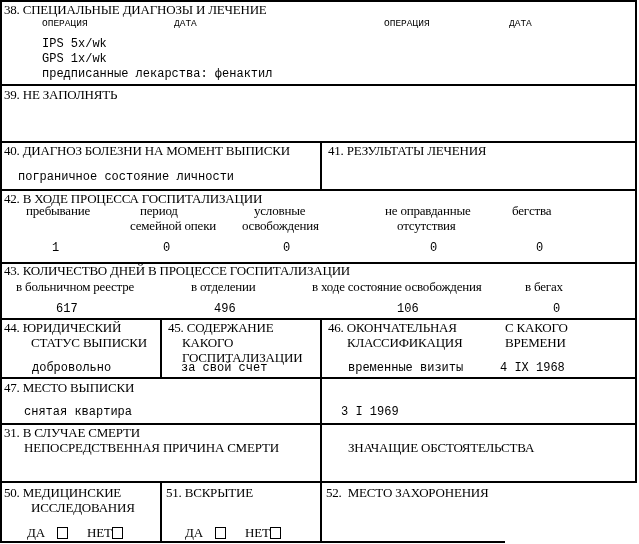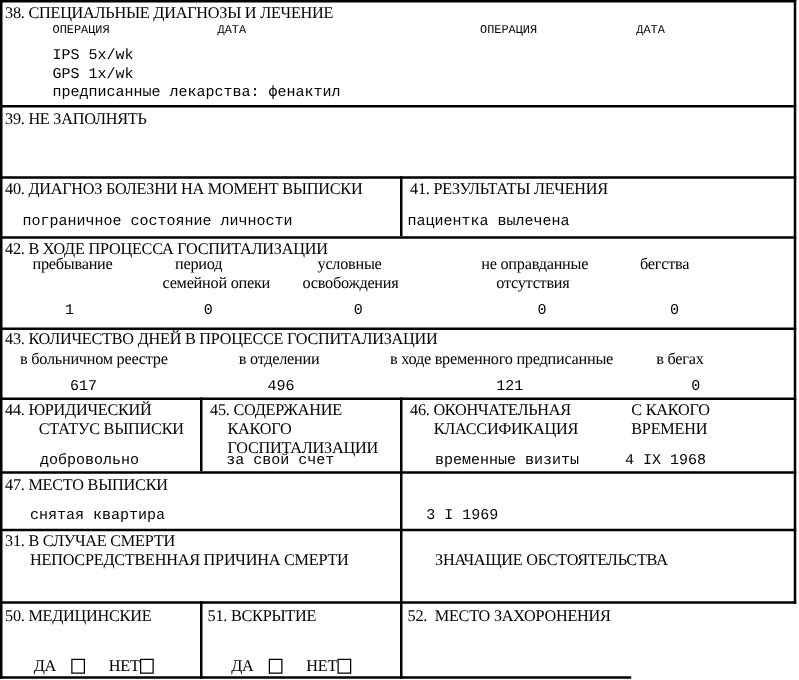--- a/index.html
+++ b/index.html
@@ -41,45 +41,44 @@
   <span class="t sm" style="left:509px;top:19px">ДАТА</span>
   <span class="t val" style="left:42px;top:38px">IPS 5x/wk</span>
   <span class="t val" style="left:42px;top:53px">GPS 1x/wk</span>
   <span class="t val" style="left:42px;top:68px">предписанные лекарства: фенактил</span>
 
   <span class="t lbl" style="left:4px;top:88px">39. НЕ ЗАПОЛНЯТЬ</span>
 
   <span class="t lbl" style="left:4px;top:144px">40. ДИАГНОЗ БОЛЕЗНИ НА МОМЕНТ ВЫПИСКИ</span>
   <span class="t val" style="left:18px;top:171px">пограничное состояние личности</span>
   <span class="t lbl" style="left:328px;top:144px">41. РЕЗУЛЬТАТЫ ЛЕЧЕНИЯ</span>
-  <span class="t val" style="left:326px;top:171px">пациентка вылечена</span>
 
   <span class="t lbl" style="left:4px;top:192px">42. В ХОДЕ ПРОЦЕССА ГОСПИТАЛИЗАЦИИ</span>
   <span class="t lbl" style="left:26px;top:204px">пребывание</span>
   <span class="t lbl" style="left:140px;top:204px">период</span>
   <span class="t lbl" style="left:130px;top:219px">семейной опеки</span>
   <span class="t lbl" style="left:254px;top:204px">условные</span>
   <span class="t lbl" style="left:242px;top:219px">освобождения</span>
   <span class="t lbl" style="left:385px;top:204px">не оправданные</span>
   <span class="t lbl" style="left:397px;top:219px">отсутствия</span>
   <span class="t lbl" style="left:512px;top:204px">бегства</span>
   <span class="t val" style="left:52px;top:242px">1</span>
   <span class="t val" style="left:163px;top:242px">0</span>
   <span class="t val" style="left:283px;top:242px">0</span>
   <span class="t val" style="left:430px;top:242px">0</span>
   <span class="t val" style="left:536px;top:242px">0</span>
 
   <span class="t lbl" style="left:4px;top:264px">43. КОЛИЧЕСТВО ДНЕЙ В ПРОЦЕССЕ ГОСПИТАЛИЗАЦИИ</span>
   <span class="t lbl" style="left:16px;top:280px">в больничном реестре</span>
   <span class="t lbl" style="left:191px;top:280px">в отделении</span>
-  <span class="t lbl" style="left:312px;top:280px">в ходе временного предписанные</span>
+  <span class="t lbl" style="left:312px;top:280px">в ходе состояние освобождения</span>
   <span class="t lbl" style="left:525px;top:280px">в бегах</span>
   <span class="t val" style="left:56px;top:303px">617</span>
   <span class="t val" style="left:214px;top:303px">496</span>
-  <span class="t val" style="left:397px;top:303px">121</span>
+  <span class="t val" style="left:397px;top:303px">106</span>
   <span class="t val" style="left:553px;top:303px">0</span>
 
   <span class="t lbl" style="left:4px;top:321px">44. ЮРИДИЧЕСКИЙ</span>
   <span class="t lbl" style="left:31px;top:336px">СТАТУС ВЫПИСКИ</span>
   <span class="t val" style="left:32px;top:362px">добровольно</span>
 
   <span class="t lbl" style="left:168px;top:321px">45. СОДЕРЖАНИЕ</span>
   <span class="t lbl" style="left:182px;top:336px">КАКОГО</span>
   <span class="t lbl" style="left:182px;top:351px">ГОСПИТАЛИЗАЦИИ</span>
   <span class="t val" style="left:181px;top:362px">за свой счет</span>
@@ -93,20 +92,21 @@
 
   <span class="t lbl" style="left:4px;top:381px">47. МЕСТО ВЫПИСКИ</span>
   <span class="t val" style="left:24px;top:406px">снятая квартира</span>
   <span class="t val" style="left:341px;top:406px">3 I 1969</span>
 
   <span class="t lbl" style="left:4px;top:426px">31. В СЛУЧАЕ СМЕРТИ</span>
   <span class="t lbl" style="left:24px;top:441px">НЕПОСРЕДСТВЕННАЯ ПРИЧИНА СМЕРТИ</span>
   <span class="t lbl" style="left:348px;top:441px">ЗНАЧАЩИЕ ОБСТОЯТЕЛЬСТВА</span>
 
   <span class="t lbl" style="left:4px;top:486px">50. МЕДИЦИНСКИЕ</span>
+  <span class="t lbl" style="left:31px;top:501px">ИССЛЕДОВАНИЯ</span>
   <span class="t lbl" style="left:27px;top:526px">ДА</span>
   <div class="box" style="left:57px;top:527px"></div>
   <span class="t lbl" style="left:87px;top:526px">НЕТ</span>
   <div class="box" style="left:112px;top:527px"></div>
 
   <span class="t lbl" style="left:166px;top:486px">51. ВСКРЫТИЕ</span>
   <span class="t lbl" style="left:185px;top:526px">ДА</span>
   <div class="box" style="left:215px;top:527px"></div>
   <span class="t lbl" style="left:245px;top:526px">НЕТ</span>
   <div class="box" style="left:270px;top:527px"></div>

